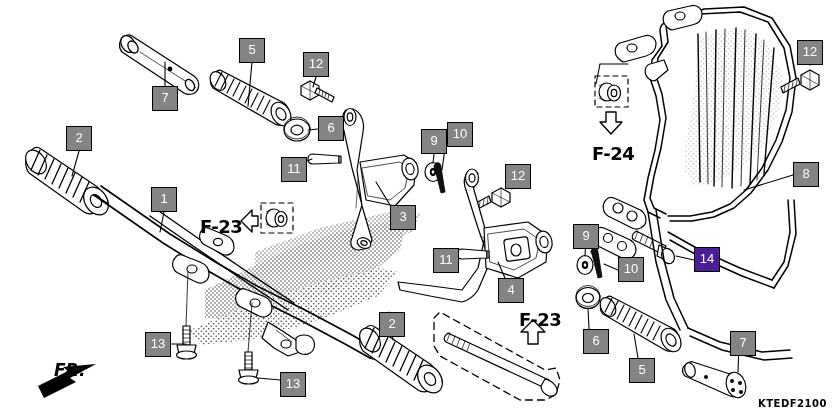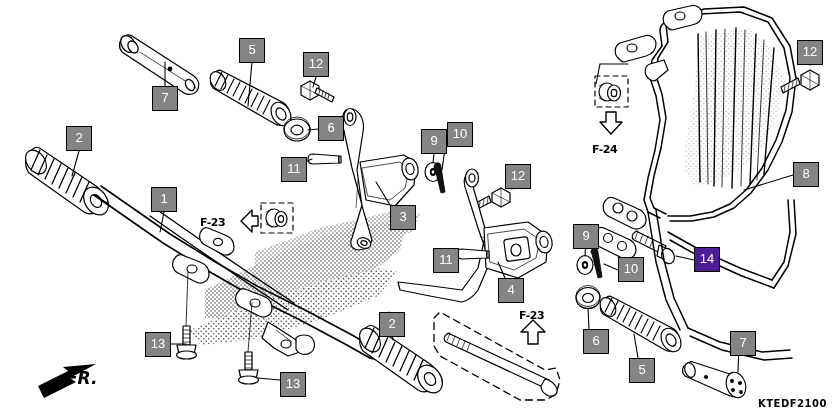--- a/index.html
+++ b/index.html
@@ -38,21 +38,21 @@
     font-weight: 400;
     line-height: 22px;
     text-align: center;
     box-sizing: border-box;
     letter-spacing: 0px;
   }
   
   .secref {
     position: absolute;
     font-family: "DejaVu Sans", sans-serif;
-    font-size: 11px;
+    font-size: 18px;
     font-weight: bold;
     color: #000000;
     letter-spacing: -0.5px;
     white-space: nowrap;
   }
   
   .frlabel {
     position: absolute;
     font-family: "DejaVu Sans", sans-serif;
     font-size: 17px;
@@ -548,17 +548,17 @@
       <div class="callout" style="left: 145px; top: 332px; background: rgb(132, 132, 132); color: rgb(255, 255, 255);">13</div>
       <div class="callout" style="left: 280px; top: 372px; background: rgb(132, 132, 132); color: rgb(255, 255, 255);">13</div>
     </div>
 
   <div id="secref-layer">
       <div class="secref" style="left: 200px; top: 216px;">F-23</div>
       <div class="secref" style="left: 592px; top: 143px;">F-24</div>
       <div class="secref" style="left: 519px; top: 309px;">F-23</div>
     </div>
 
-  <div class="frlabel" style="left:66px; top:360px;margin-top:8px;">FR.</div>
+  <div class="frlabel" style="left:54px; top:360px;">FR.</div>
 
   <div class="diagcode" style="left:758px; top:398px;">KTEDF2100</div>
 
 </div>
 
 </body></html>

